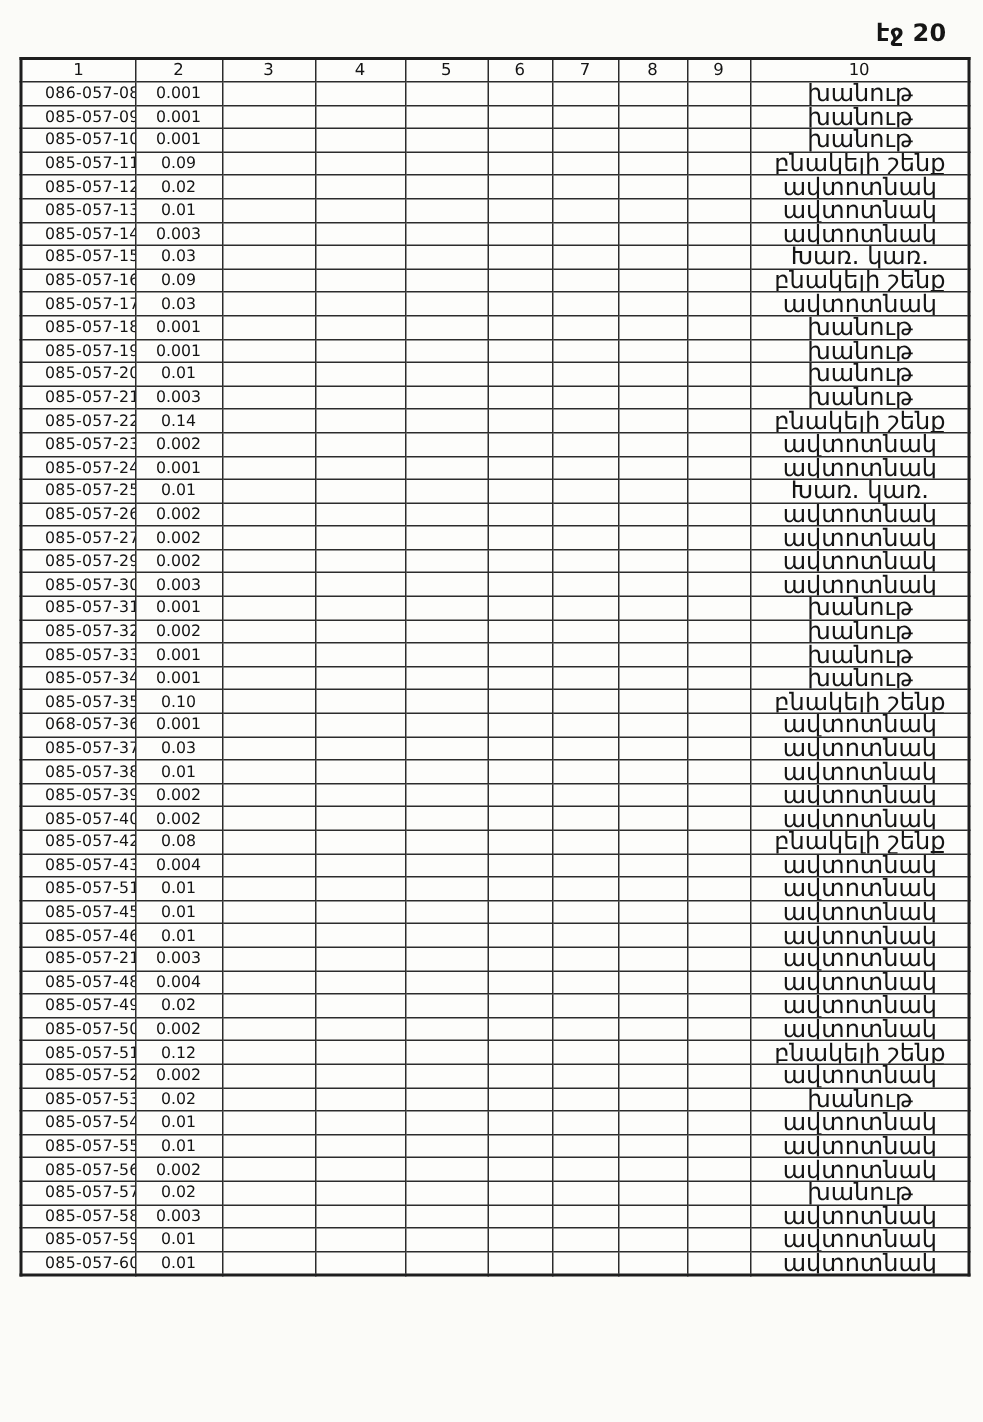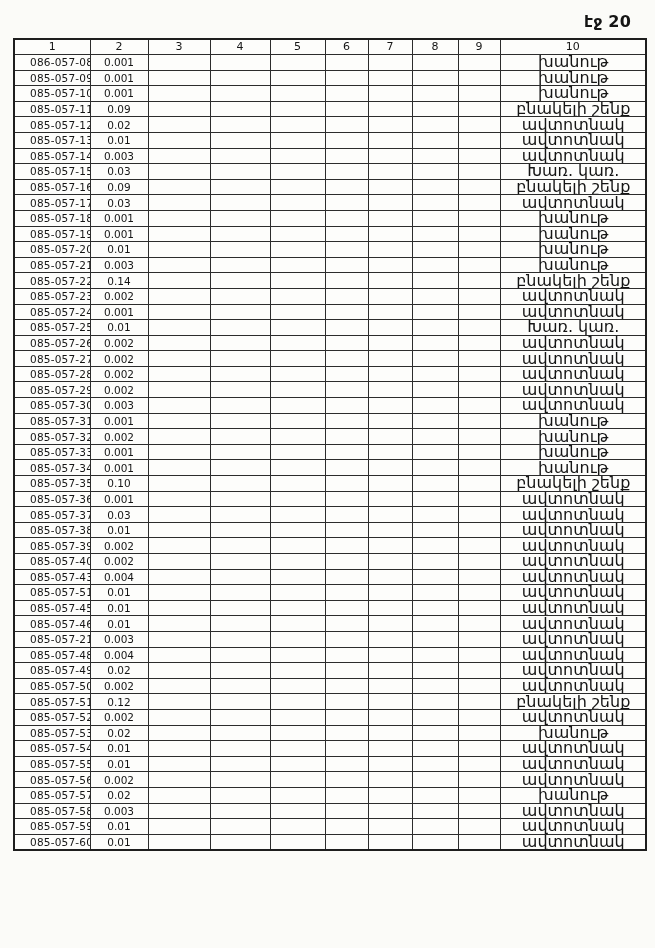--- a/index.html
+++ b/index.html
@@ -318,32 +318,20 @@
         <td class="c3"></td>
         <td class="c4"></td>
         <td class="c5"></td>
         <td class="c6"></td>
         <td class="c7"></td>
         <td class="c8"></td>
         <td class="c9"></td>
         <td class="c10">ավտոտնակ</td>
       </tr>
       <tr>
-        <td class="c1">085-057-28</td>
-        <td class="c2">0.002</td>
-        <td class="c3"></td>
-        <td class="c4"></td>
-        <td class="c5"></td>
-        <td class="c6"></td>
-        <td class="c7"></td>
-        <td class="c8"></td>
-        <td class="c9"></td>
-        <td class="c10">ավտոտնակ</td>
-      </tr>
-      <tr>
         <td class="c1">085-057-29</td>
         <td class="c2">0.002</td>
         <td class="c3"></td>
         <td class="c4"></td>
         <td class="c5"></td>
         <td class="c6"></td>
         <td class="c7"></td>
         <td class="c8"></td>
         <td class="c9"></td>
         <td class="c10">ավտոտնակ</td>
@@ -414,21 +402,21 @@
         <td class="c3"></td>
         <td class="c4"></td>
         <td class="c5"></td>
         <td class="c6"></td>
         <td class="c7"></td>
         <td class="c8"></td>
         <td class="c9"></td>
         <td class="c10">բնակելի շենք</td>
       </tr>
       <tr>
-        <td class="c1">085-057-36</td>
+        <td class="c1">068-057-36</td>
         <td class="c2">0.001</td>
         <td class="c3"></td>
         <td class="c4"></td>
         <td class="c5"></td>
         <td class="c6"></td>
         <td class="c7"></td>
         <td class="c8"></td>
         <td class="c9"></td>
         <td class="c10">ավտոտնակ</td>
       </tr>
@@ -472,20 +460,32 @@
         <td class="c1">085-057-40</td>
         <td class="c2">0.002</td>
         <td class="c3"></td>
         <td class="c4"></td>
         <td class="c5"></td>
         <td class="c6"></td>
         <td class="c7"></td>
         <td class="c8"></td>
         <td class="c9"></td>
         <td class="c10">ավտոտնակ</td>
+      </tr>
+      <tr>
+        <td class="c1">085-057-42</td>
+        <td class="c2">0.08</td>
+        <td class="c3"></td>
+        <td class="c4"></td>
+        <td class="c5"></td>
+        <td class="c6"></td>
+        <td class="c7"></td>
+        <td class="c8"></td>
+        <td class="c9"></td>
+        <td class="c10">բնակելի շենք</td>
       </tr>
       <tr>
         <td class="c1">085-057-43</td>
         <td class="c2">0.004</td>
         <td class="c3"></td>
         <td class="c4"></td>
         <td class="c5"></td>
         <td class="c6"></td>
         <td class="c7"></td>
         <td class="c8"></td>

